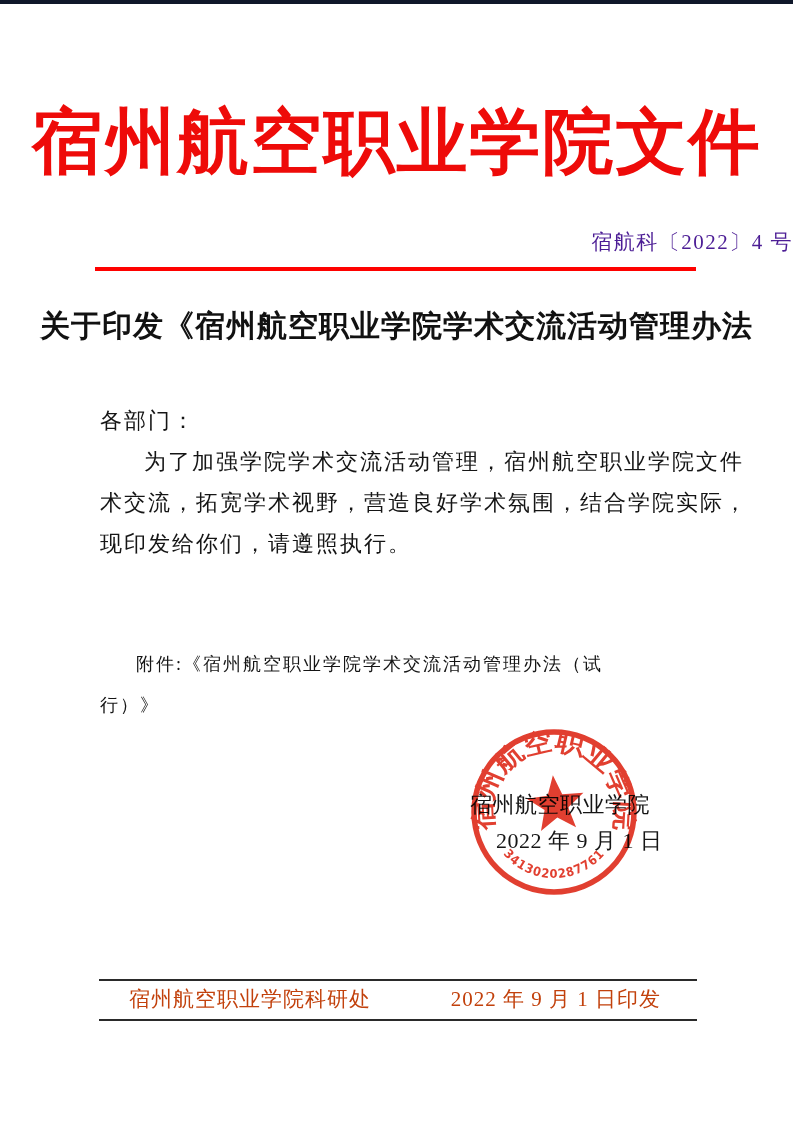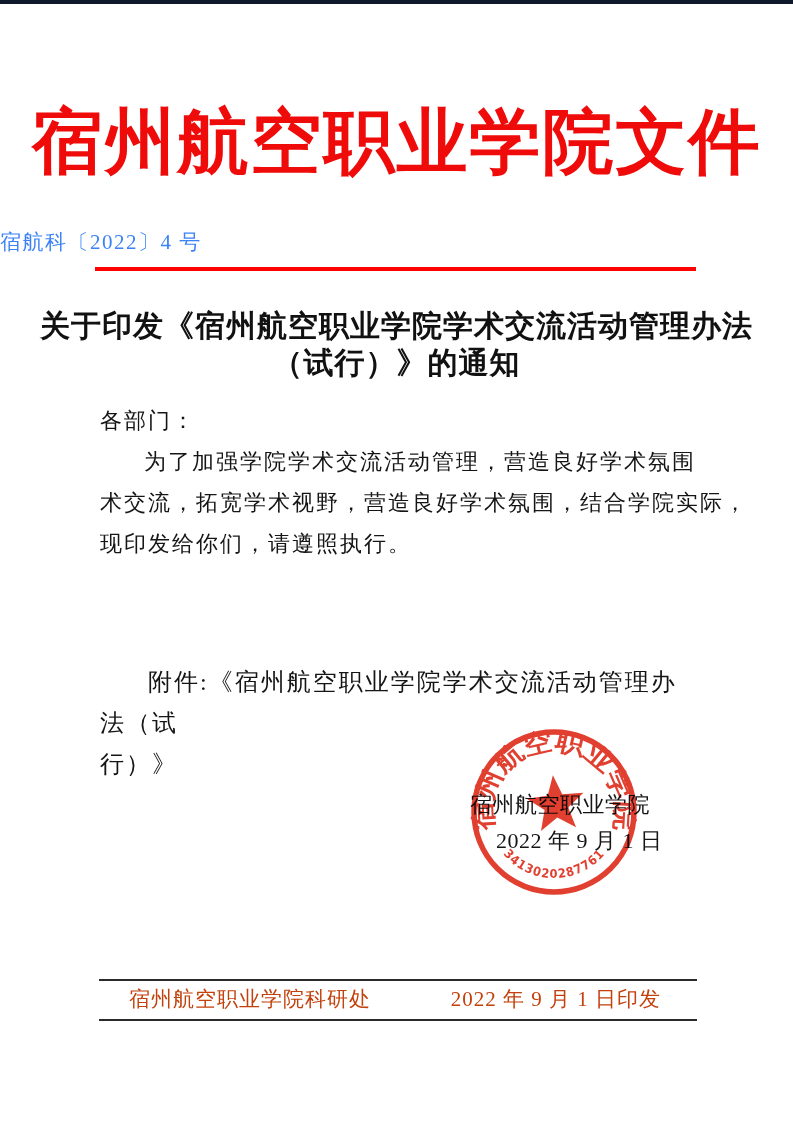--- a/index.html
+++ b/index.html
@@ -20,24 +20,24 @@
     font-size: 71px;
     font-weight: bold;
     letter-spacing: 2px;
     color: #ee0b09;
     line-height: 1.25;
     white-space: nowrap;
   }
   .doc-number {
     position: absolute;
     top: 224px; left: 0; width: 793px;
-    text-align: left;
+    text-align: right;
     font-size: 21px;
     letter-spacing: 1.5px;
-    color: #3b82f6;
+    color: #4c1d95;
   }
   .red-rule {
     position: absolute;
     top: 263px; left: 95px;
     width: 601px; height: 4px;
     background: #fe0100;
   }
   .notice-title {
     position: absolute;
     top: 303px; left: 0; width: 793px;
@@ -56,25 +56,24 @@
     line-height: 41px;
     letter-spacing: 2px;
     color: #151515;
   }
   .doc-body .line { white-space: nowrap; }
   .doc-body .indent { text-indent: 2em; }
   .attachment {
     position: absolute;
     top: 640px; left: 100px;
     width: 597px;
-    font-size: 24px;
+    font-size: 18px;
     line-height: 41px;
     letter-spacing: 2px;
     color: #151515;
-    margin-top: 18px;
   }
   .attachment .indent { text-indent: 2em; }
   .sig-org {
     position: absolute;
     top: 786px; left: 470px;
     font-size: 22px;
     letter-spacing: 0.5px;
     color: #151515;
     white-space: nowrap;
   }
@@ -122,26 +121,25 @@
 <div class="page">
 
   <div class="org-title">宿州航空职业学院文件</div>
 
   <div class="doc-number">宿航科〔2022〕4 号</div>
 
   <div class="red-rule"></div>
 
   <div class="notice-title">
     <div>关于印发《宿州航空职业学院学术交流活动管理办法</div>
-    <div>（试行）》的通知</div>
   </div>
 
   <div class="doc-body">
     <div class="line">各部门：</div>
-    <div class="line indent">为了加强学院学术交流活动管理，营造良好学术氛围</div>
+    <div class="line indent">为了加强学院学术交流活动管理，宿州航空职业学院文件</div>
     <div class="line">术交流，拓宽学术视野，营造良好学术氛围，结合学院实际，</div>
     <div class="line">现印发给你们，请遵照执行。</div>
   </div>
 
   <div class="attachment">
     <div class="indent">附件:《宿州航空职业学院学术交流活动管理办法（试</div>
     <div>行）》</div>
   </div>
 
   <div class="sig-org">宿州航空职业学院</div>

